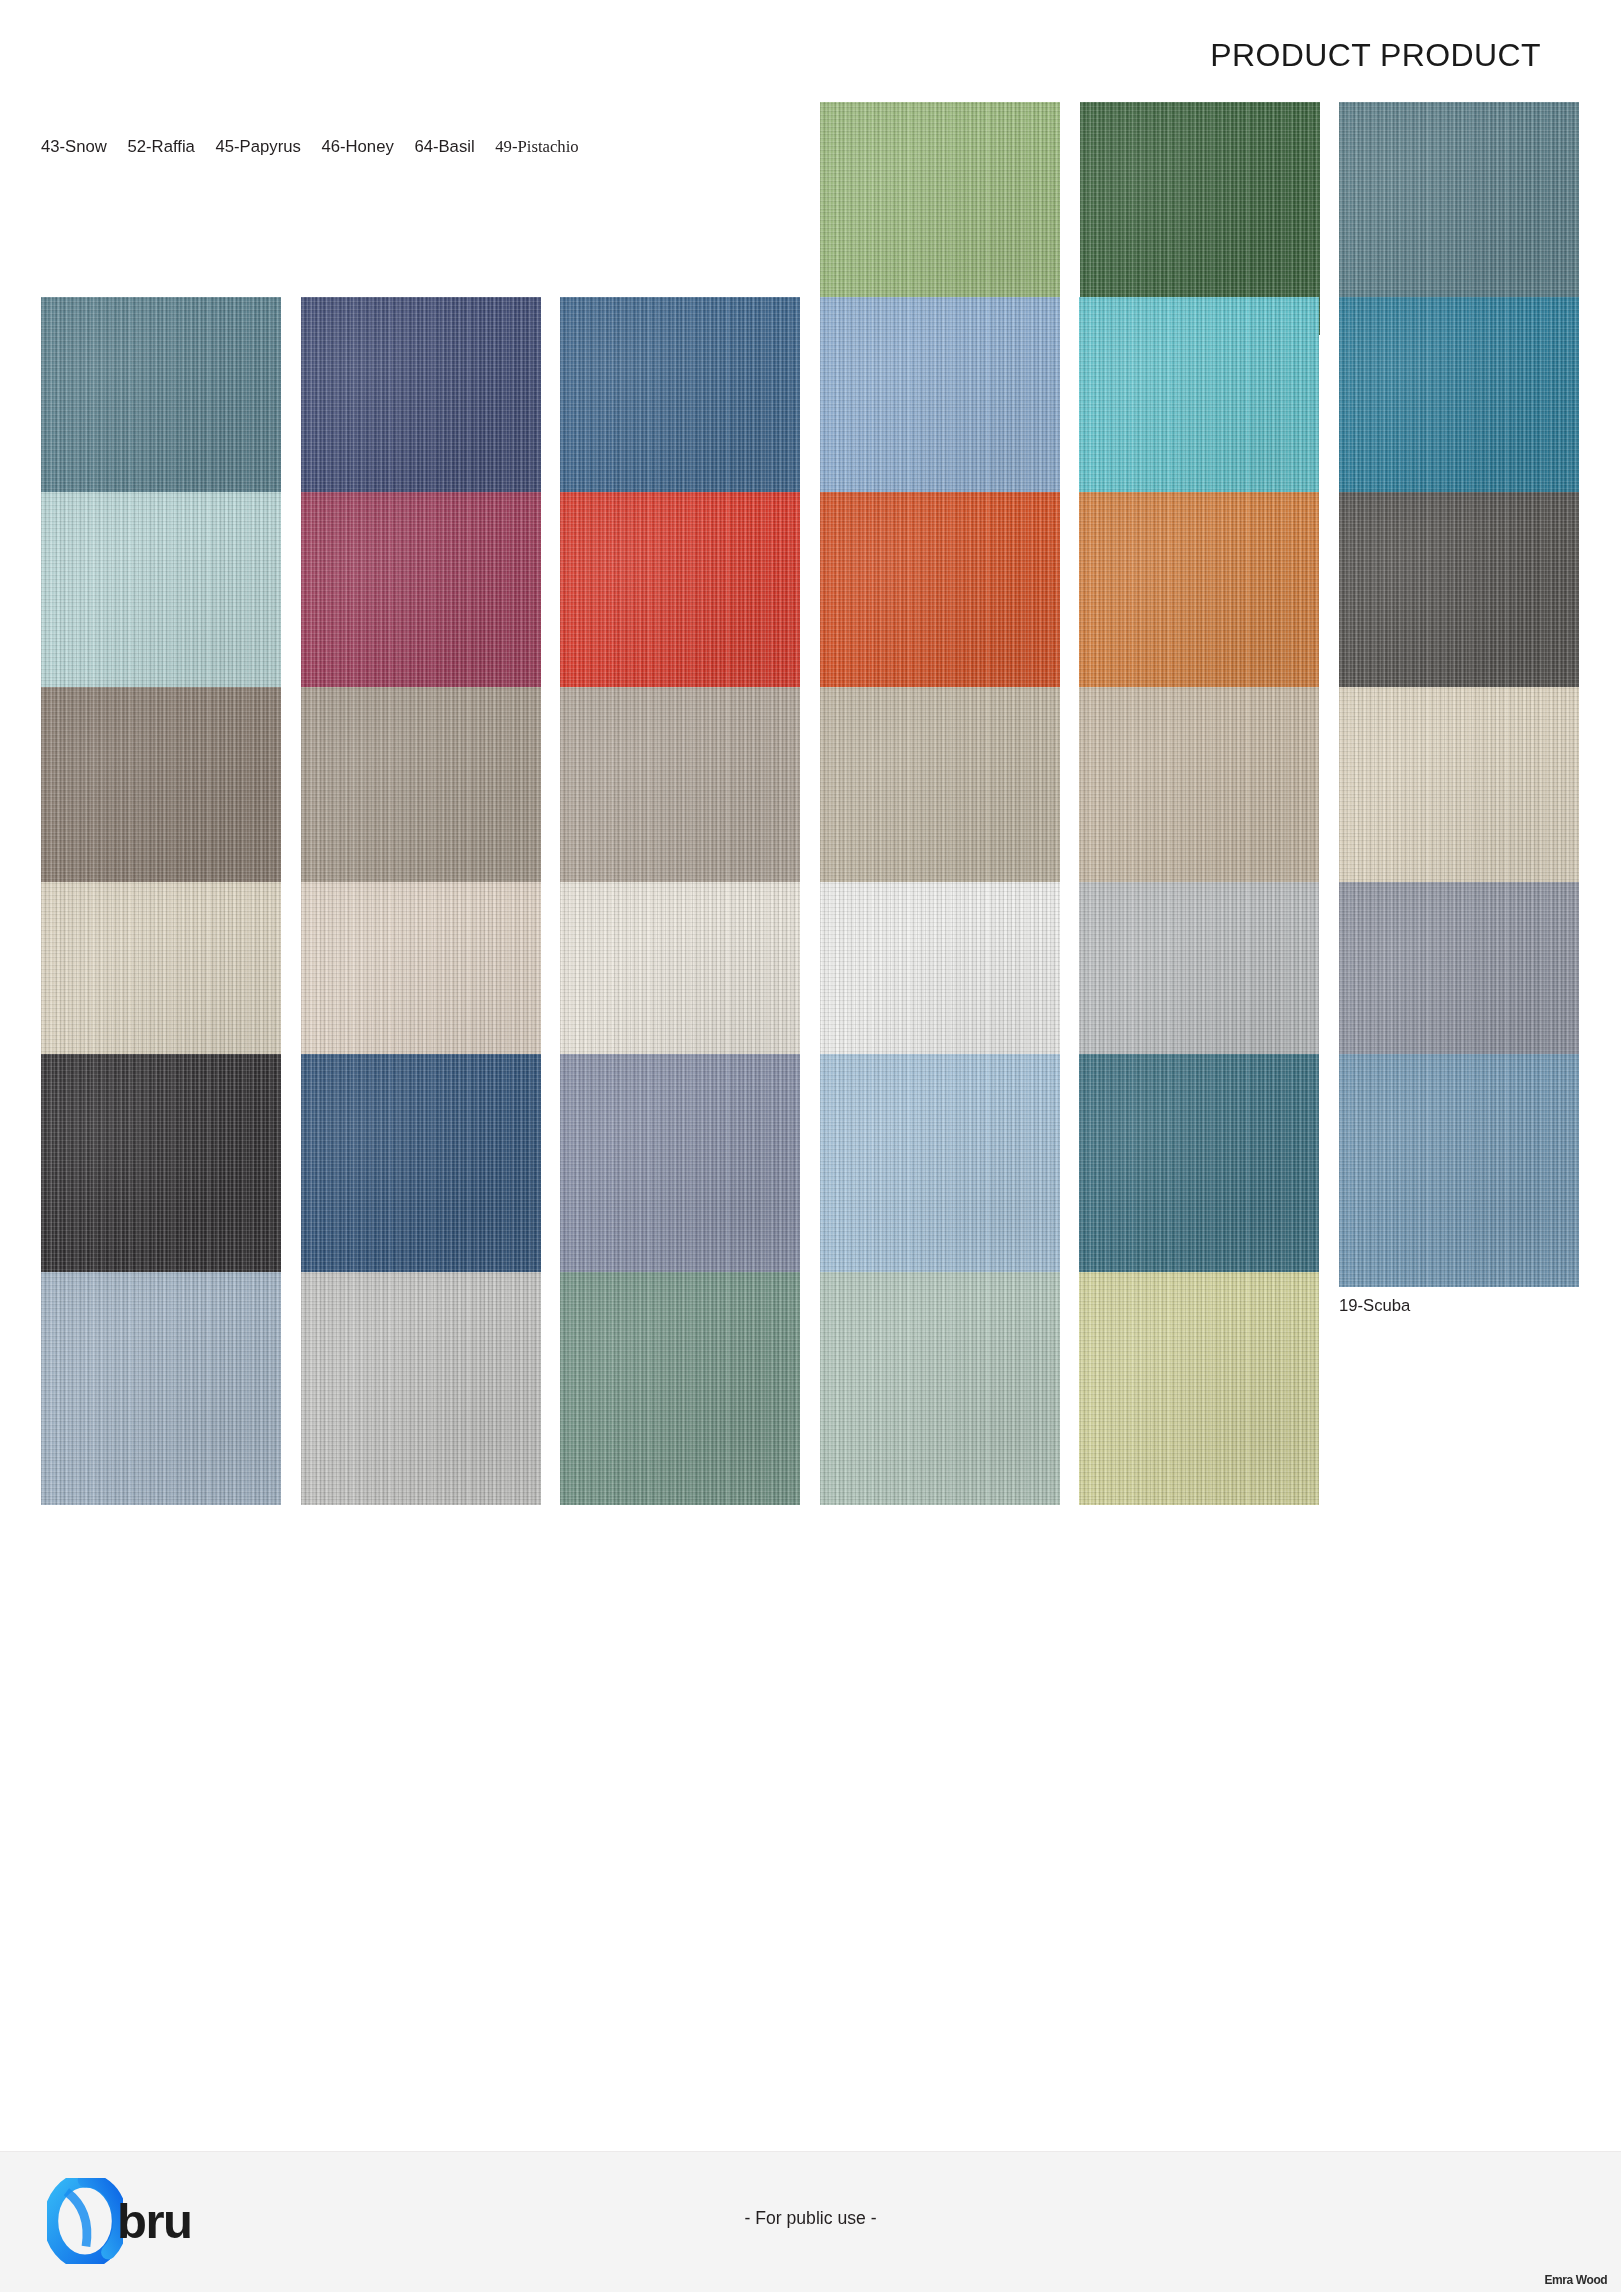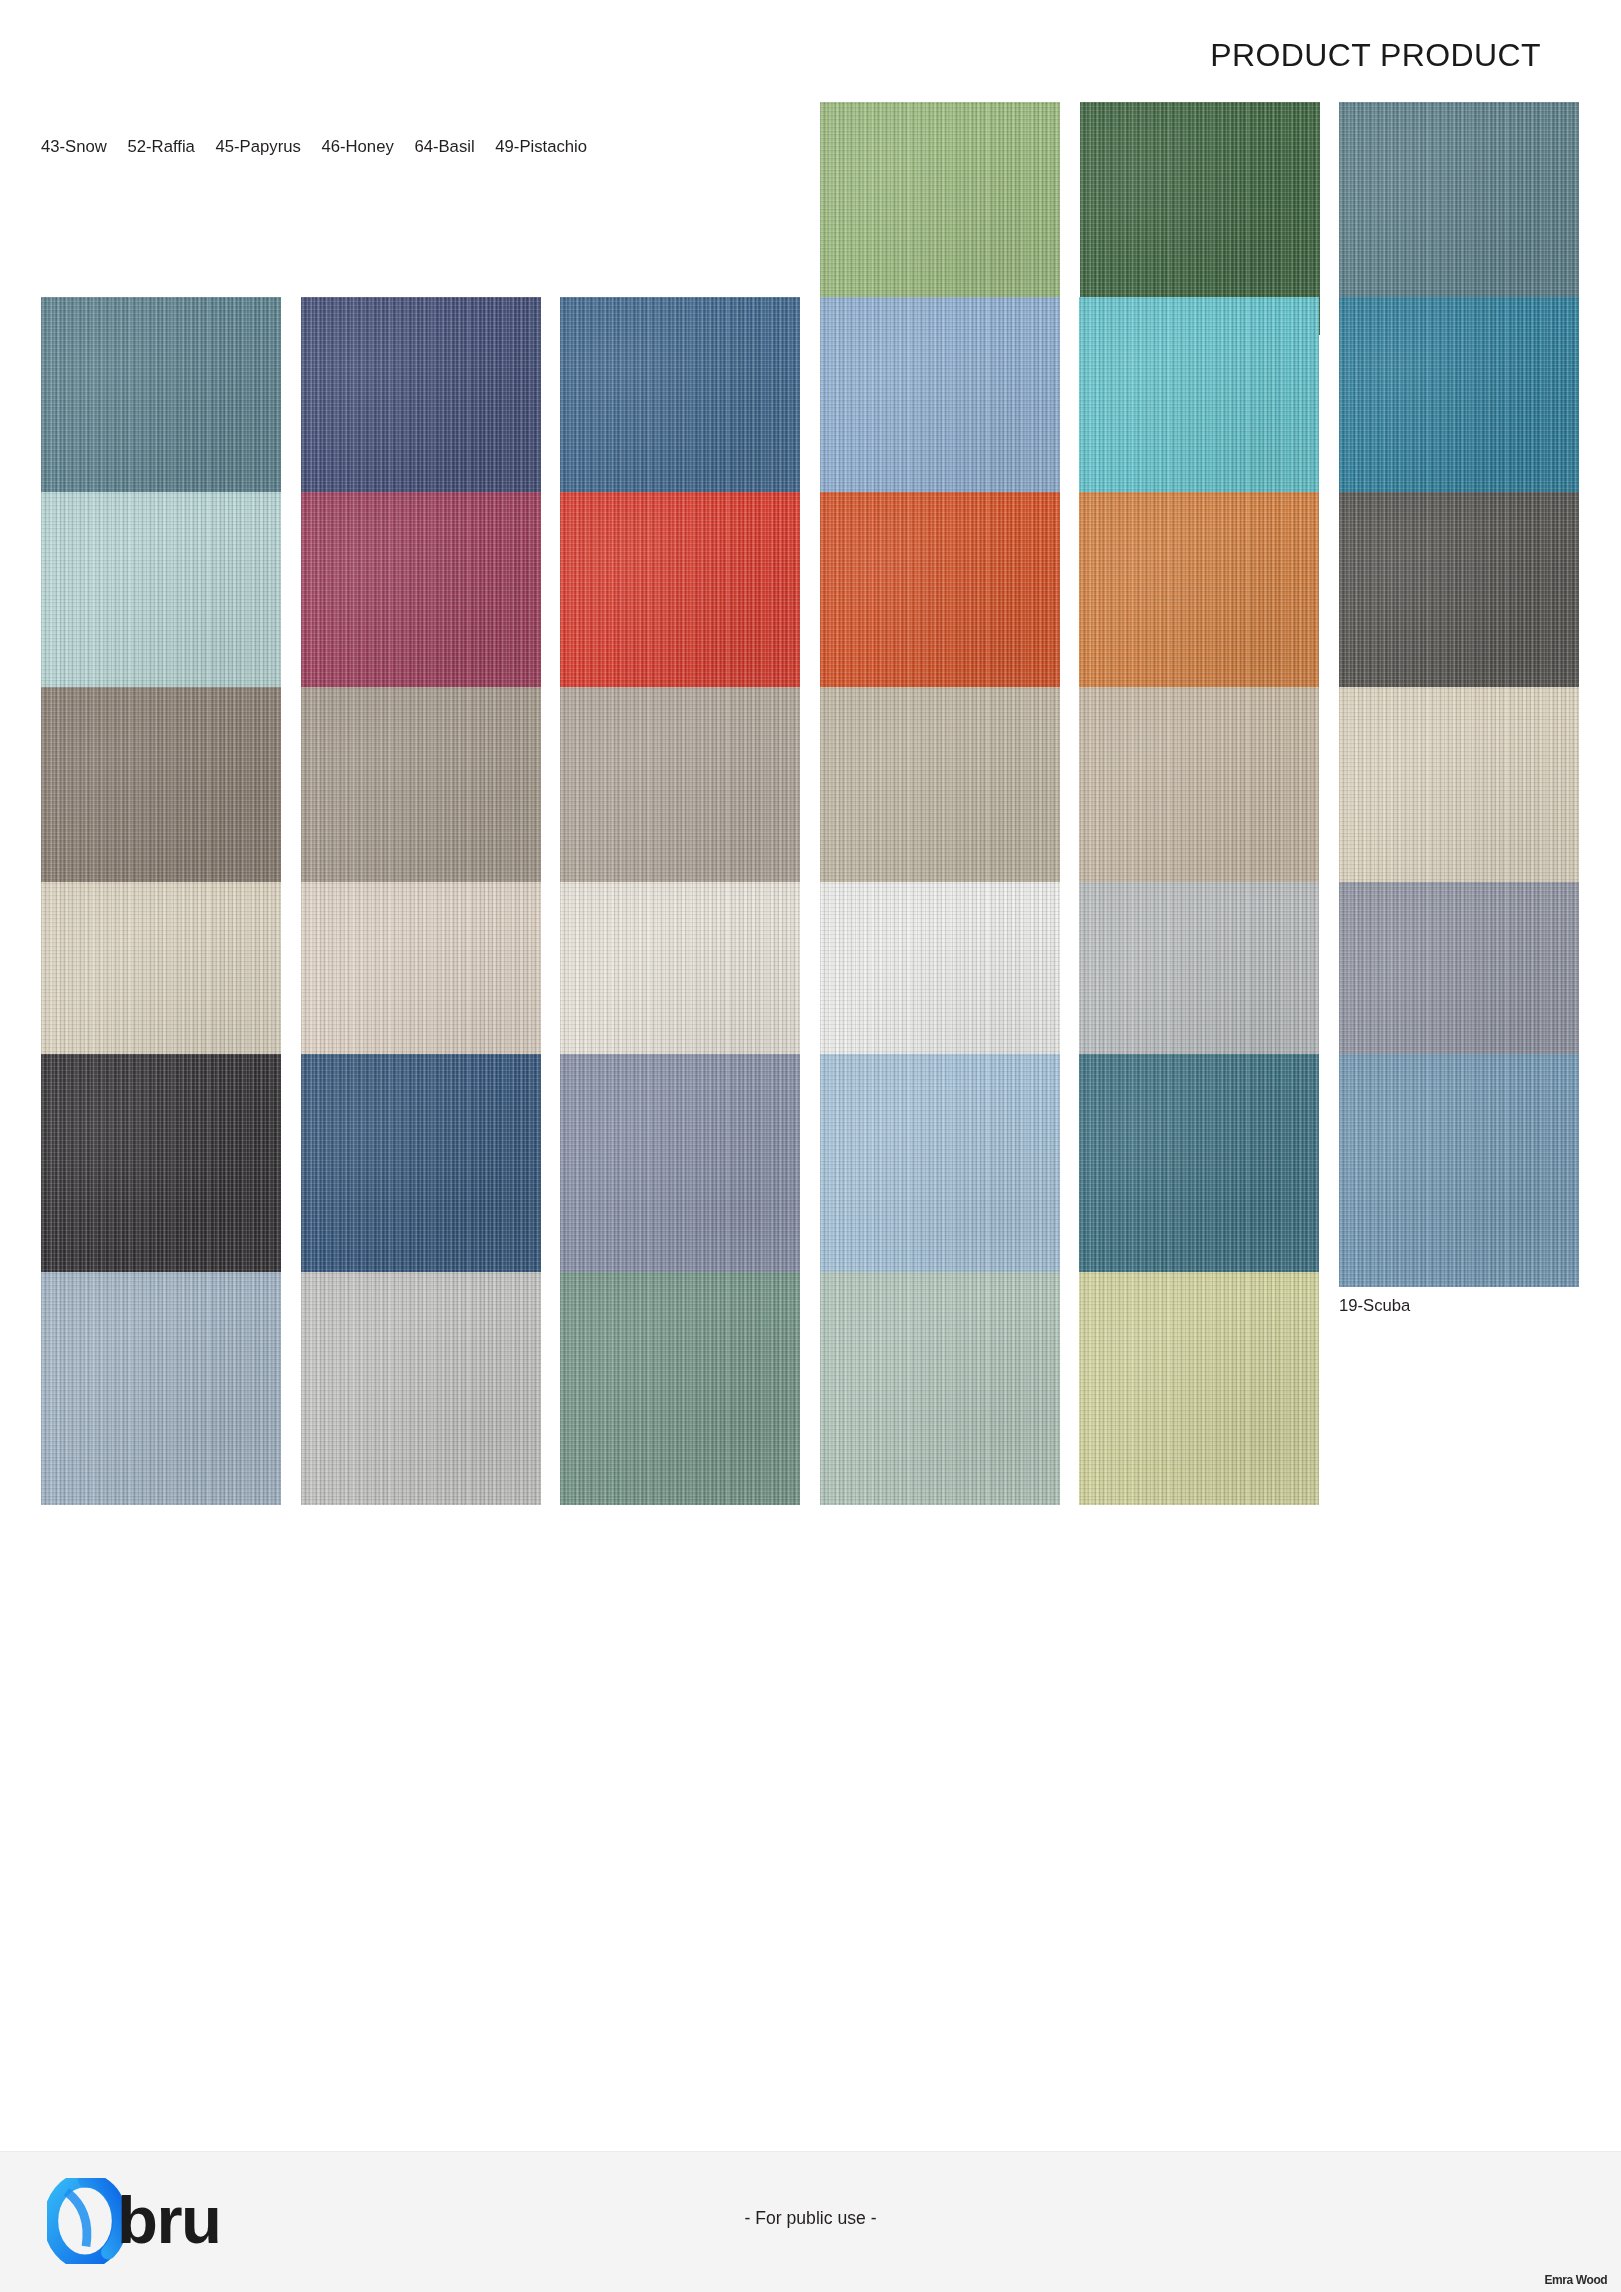--- a/index.html
+++ b/index.html
@@ -115,21 +115,21 @@
     left: 41px;
     top: 137px;
     display: flex;
     gap: 0;
     font-size: 16.7px;
     line-height: 19.6px;
     color: #231f20;
     white-space: nowrap;
   }
   .lead-labels span { margin-right: 20.6px; }
-  .lead-labels span:last-child { margin-right: 4px; }
+  .lead-labels span:last-child { margin-right: 4px; font-family: Liberation Serif, serif; }
 
   
   .row-offset-3 { padding-left: 779px; }
 
   
   .footer {
     position: absolute;
     left: 0;
     bottom: 0;
     width: 1621px;
@@ -140,21 +140,21 @@
   .logo {
     position: absolute;
     left: 47px;
     top: 21.6px;
     display: flex;
     align-items: center;
     height: 94px;
   }
   .logo-mark { width: 76px; height: 86px; display: block; }
   .logo-word {
-    font-size: 67px;
+    font-size: 49px;
     font-weight: 700;
     letter-spacing: -1.5px;
     color: #1b1b1b;
     margin-left: -5.9px;
     line-height: 0.9;
   }
   .public-use {
     position: absolute;
     left: 50%;
     transform: translateX(-50%);

